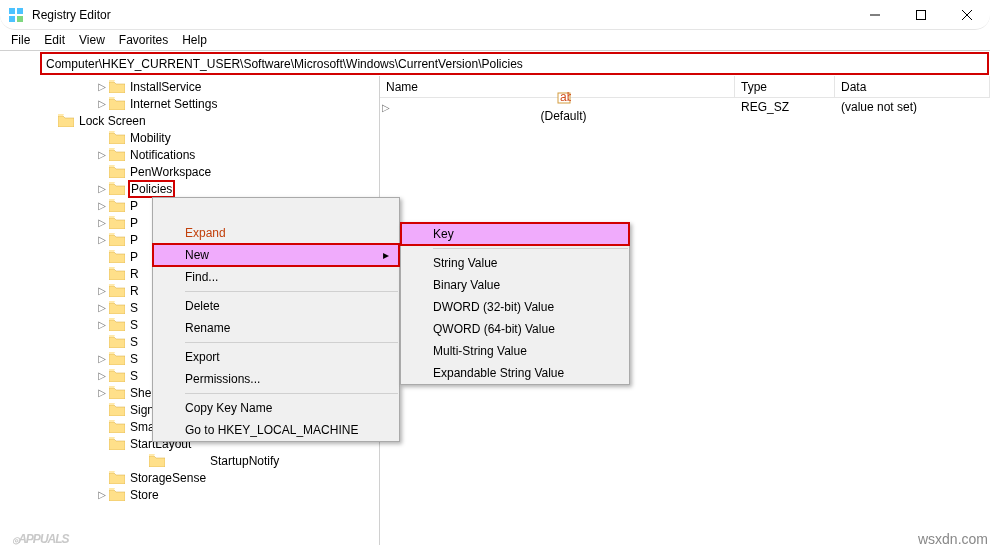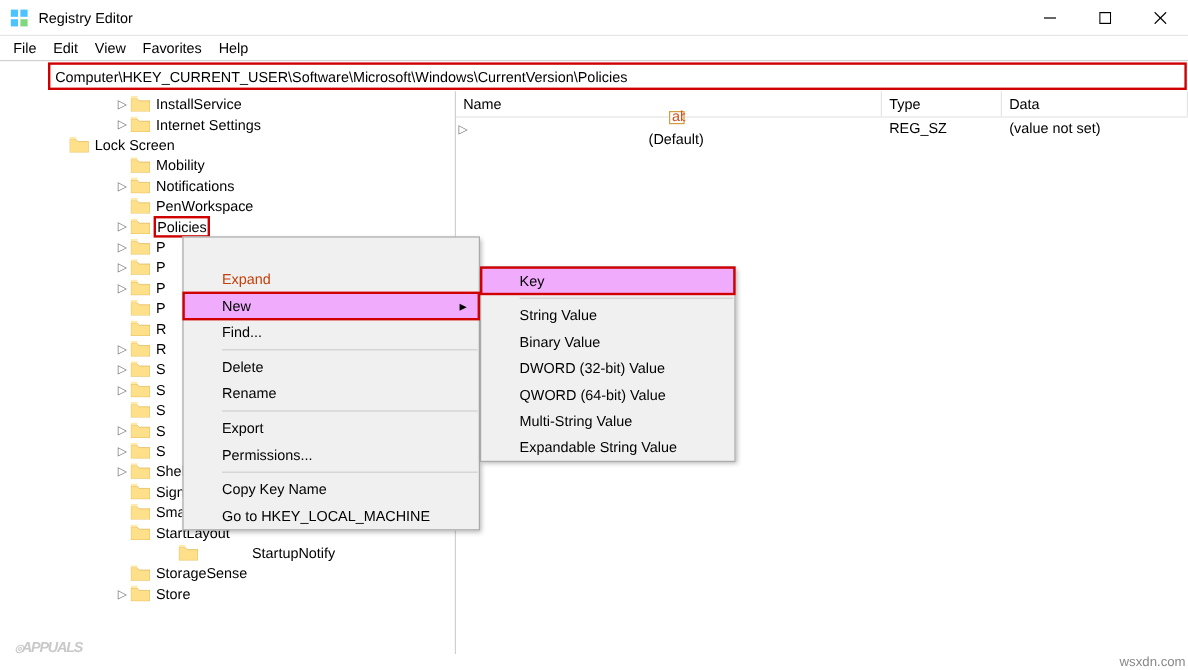--- a/index.html
+++ b/index.html
@@ -1,17 +1,17 @@
 <!DOCTYPE html>
 <html><head>
 <meta charset="utf-8">
 <style>
 * { box-sizing: border-box; font-family: "Segoe UI", Tahoma, sans-serif; font-size: 12px; }
 body { margin: 0; background: #fff; width: 990px; height: 558px; overflow: hidden; position: relative; }
-.titlebar { height: 30px; display: flex; align-items: center; border-bottom: 1px solid #e5e5e5; }
+.titlebar { height: 30px; display: flex; align-items: center; border-bottom: 1px solid #e5e5e5; border-radius: 15px; }
 .titlebar-icon { width: 16px; height: 16px; margin: 0 8px; }
 .titlebar-text { flex: 1; }
 .winbtns { display: flex; }
 .winbtn { width: 46px; height: 30px; display: flex; align-items: center; justify-content: center; }
 .menubar { height: 21px; display: flex; align-items: center; padding: 0 4px; border-bottom: 1px solid #d0d0d0; }
 .menuitem { padding: 2px 7px; }
 .addressbar { height: 23px; border: 1px solid #d0d0d0; margin: 1px; display: flex; align-items: center; padding: 0 4px; }
 .addressbar.hl { border: 2px solid #d10000; margin-left: 40px; }
 .content { display: flex; height: calc(558px - 30px - 21px - 23px - 15px); }
 .tree { width: 380px; overflow: hidden; position: relative; border-right: 1px solid #d0d0d0; padding-top: 2px;}
@@ -26,22 +26,22 @@
 .row { height: 18px; display: flex; align-items: center; }
 .cell { padding: 0 6px; display:flex; align-items:center; gap:4px;}
 .ctx { position: absolute; background: #f0f0f0; border: 1px solid #aaa; box-shadow: 2px 2px 4px rgba(0,0,0,.3); z-index: 10; }
 .ctx-item { height: 22px; display: flex; align-items: center; padding: 0 30px 0 32px; position: relative; }
 .ctx-item.sel { background: #f0abfc; }
 .ctx-item.dis { color: #c2410c; margin-top: 24px; }
 .ctx-item.hl { outline: 2px solid #d10000; outline-offset: -1px; }
 .ctx-sep { height: 1px; background: #d0d0d0; margin: 3px 1px 3px 32px; }
 .ctx-arrow { position: absolute; right: 10px; }
 .ctx1 { left: 152px; top: 197px; width: 248px; }
-.ctx2 { left: 400px; top: 222px; width: 213px; }
-.status { position:absolute; bottom:0; right:2px; font-size:11px; color:#888;}
+.ctx2 { left: 400px; top: 222px; width: 230px; }
+.status { position:absolute; bottom:11px; right:2px; font-size:14px; color:#888;}
 .watermark { position:absolute; bottom:6px; left:12px; font-size:36px; font-weight:700; color:#c9c9c9; letter-spacing:-1px; font-style:italic; z-index:1;}
 .watermark .gg { display:inline-block; transform:translateY(2px);}
 svg { display: block; }
 .details-expand { position:absolute; left:2px; top:26px; color:#777; font-size:10px;}
 </style>
 </head>
 <body>
 
 <div class="titlebar">
   <span class="titlebar-icon">

